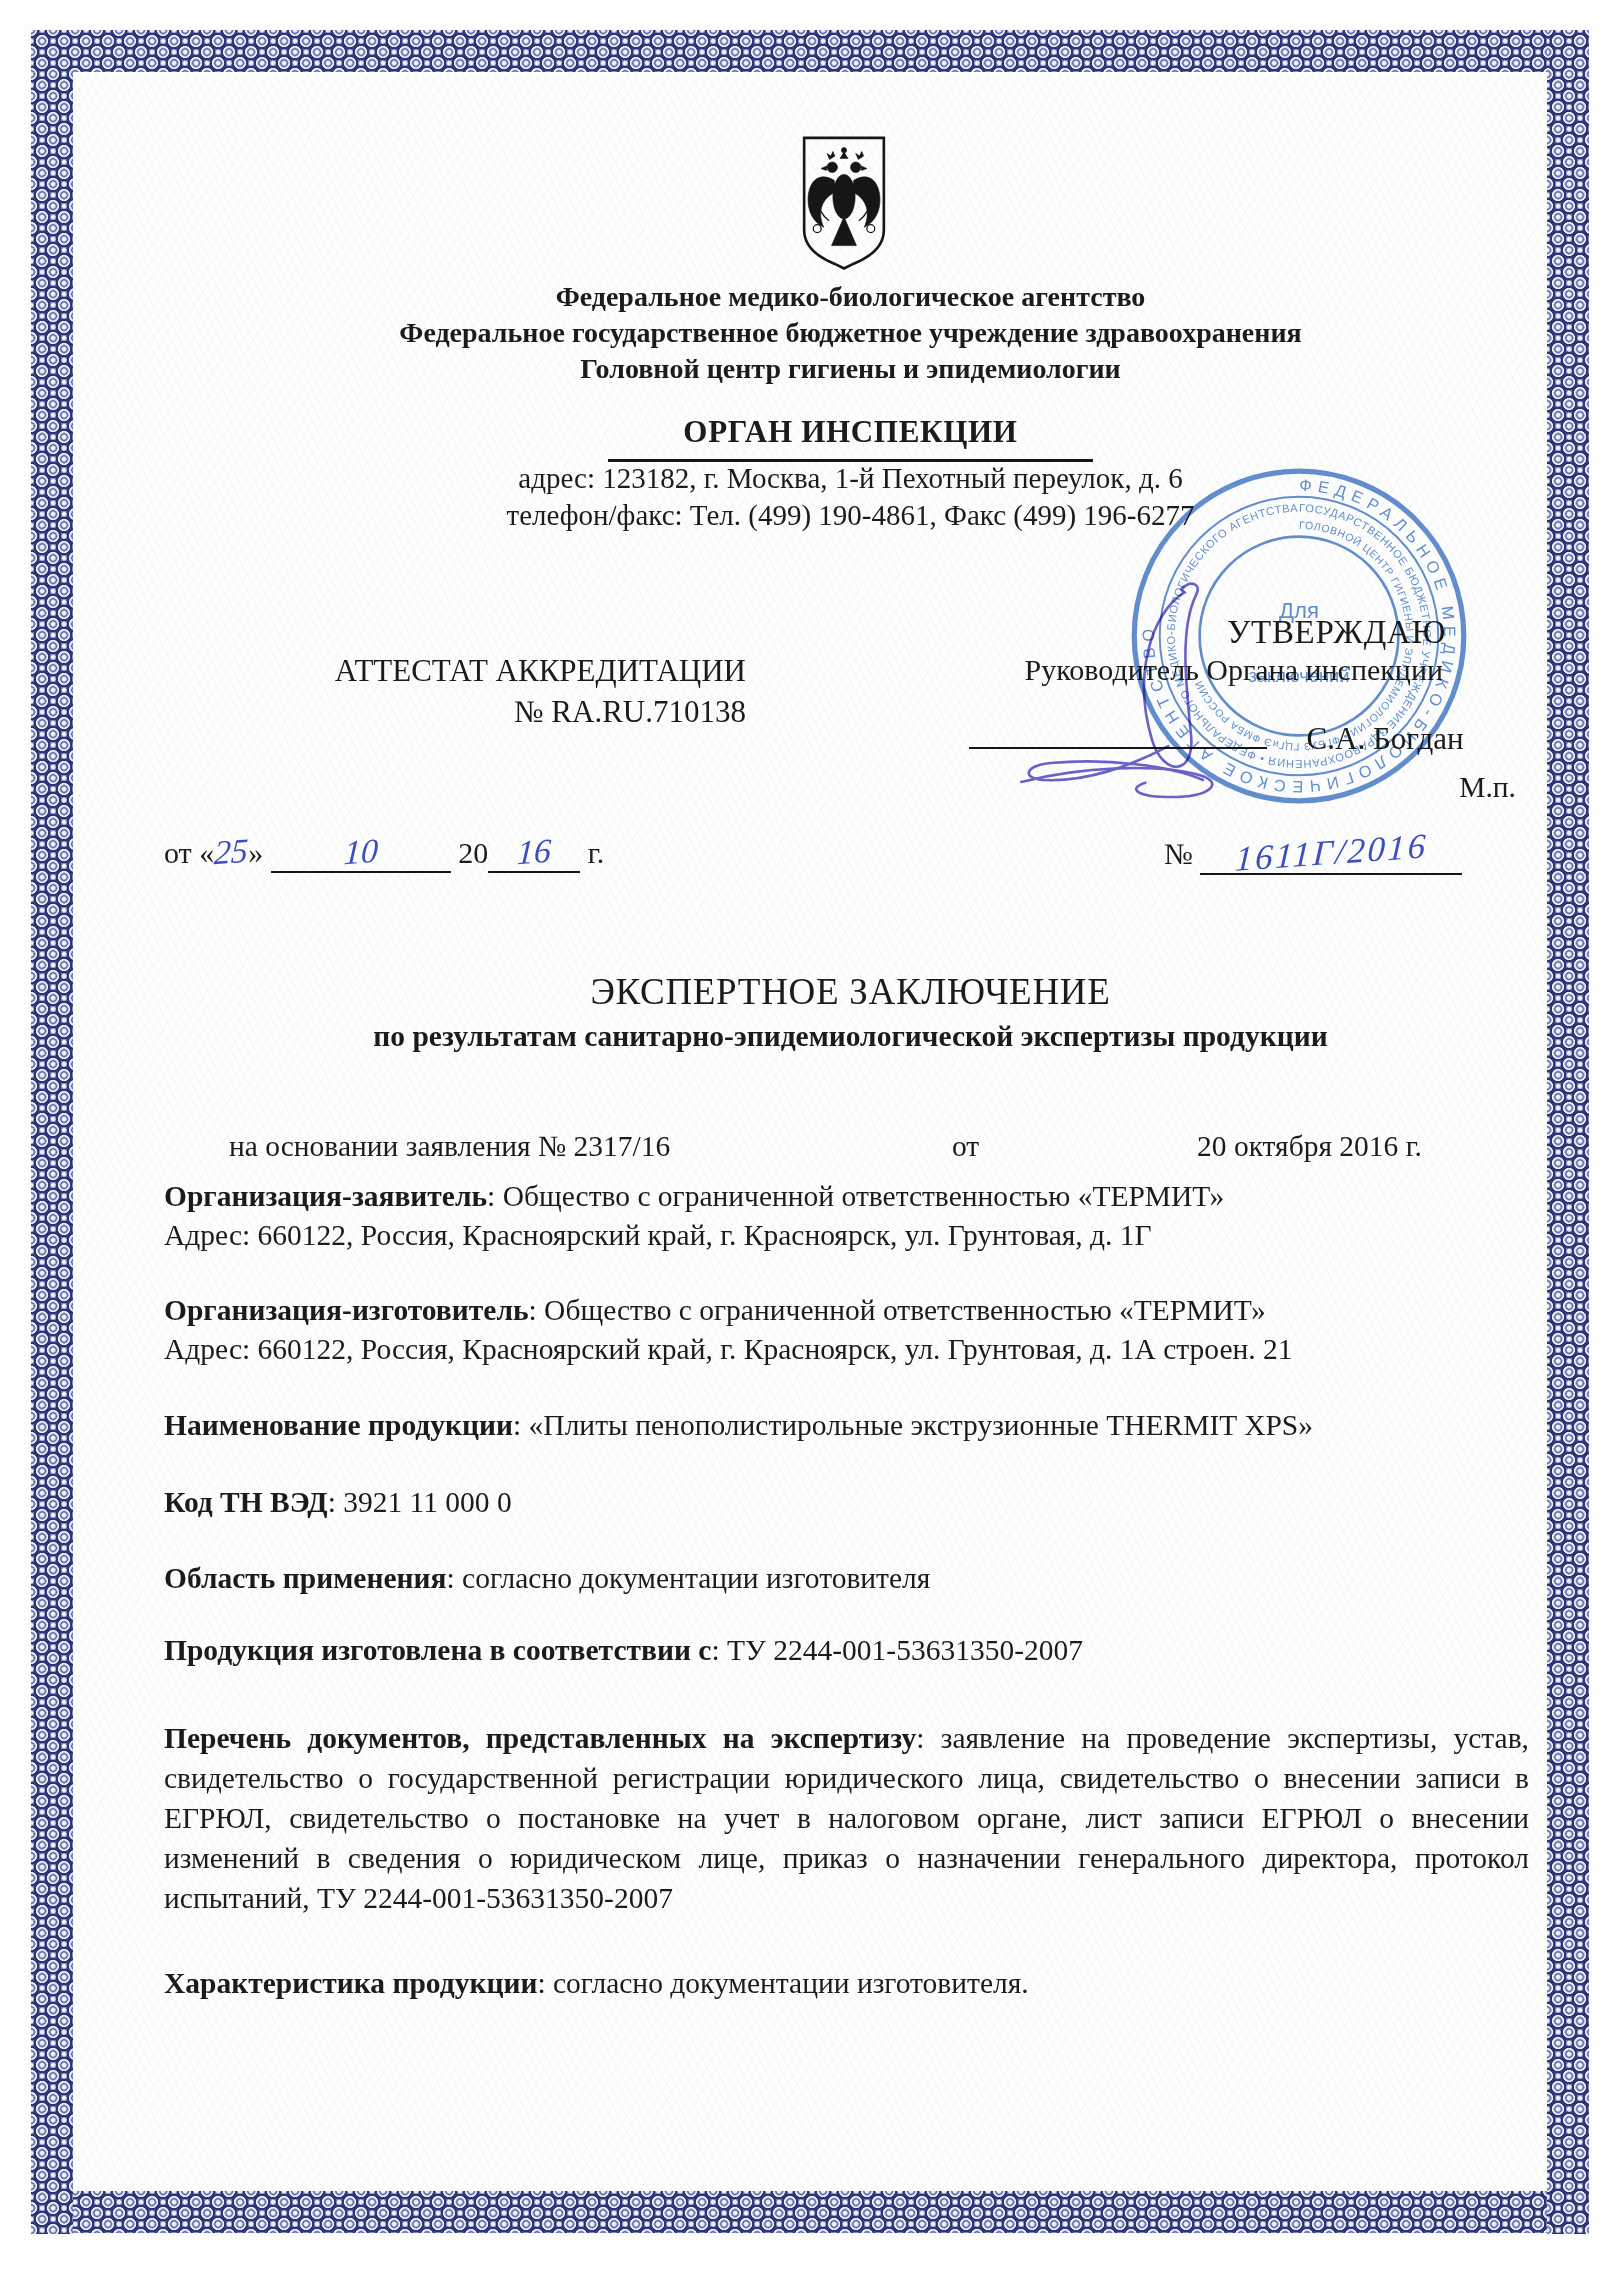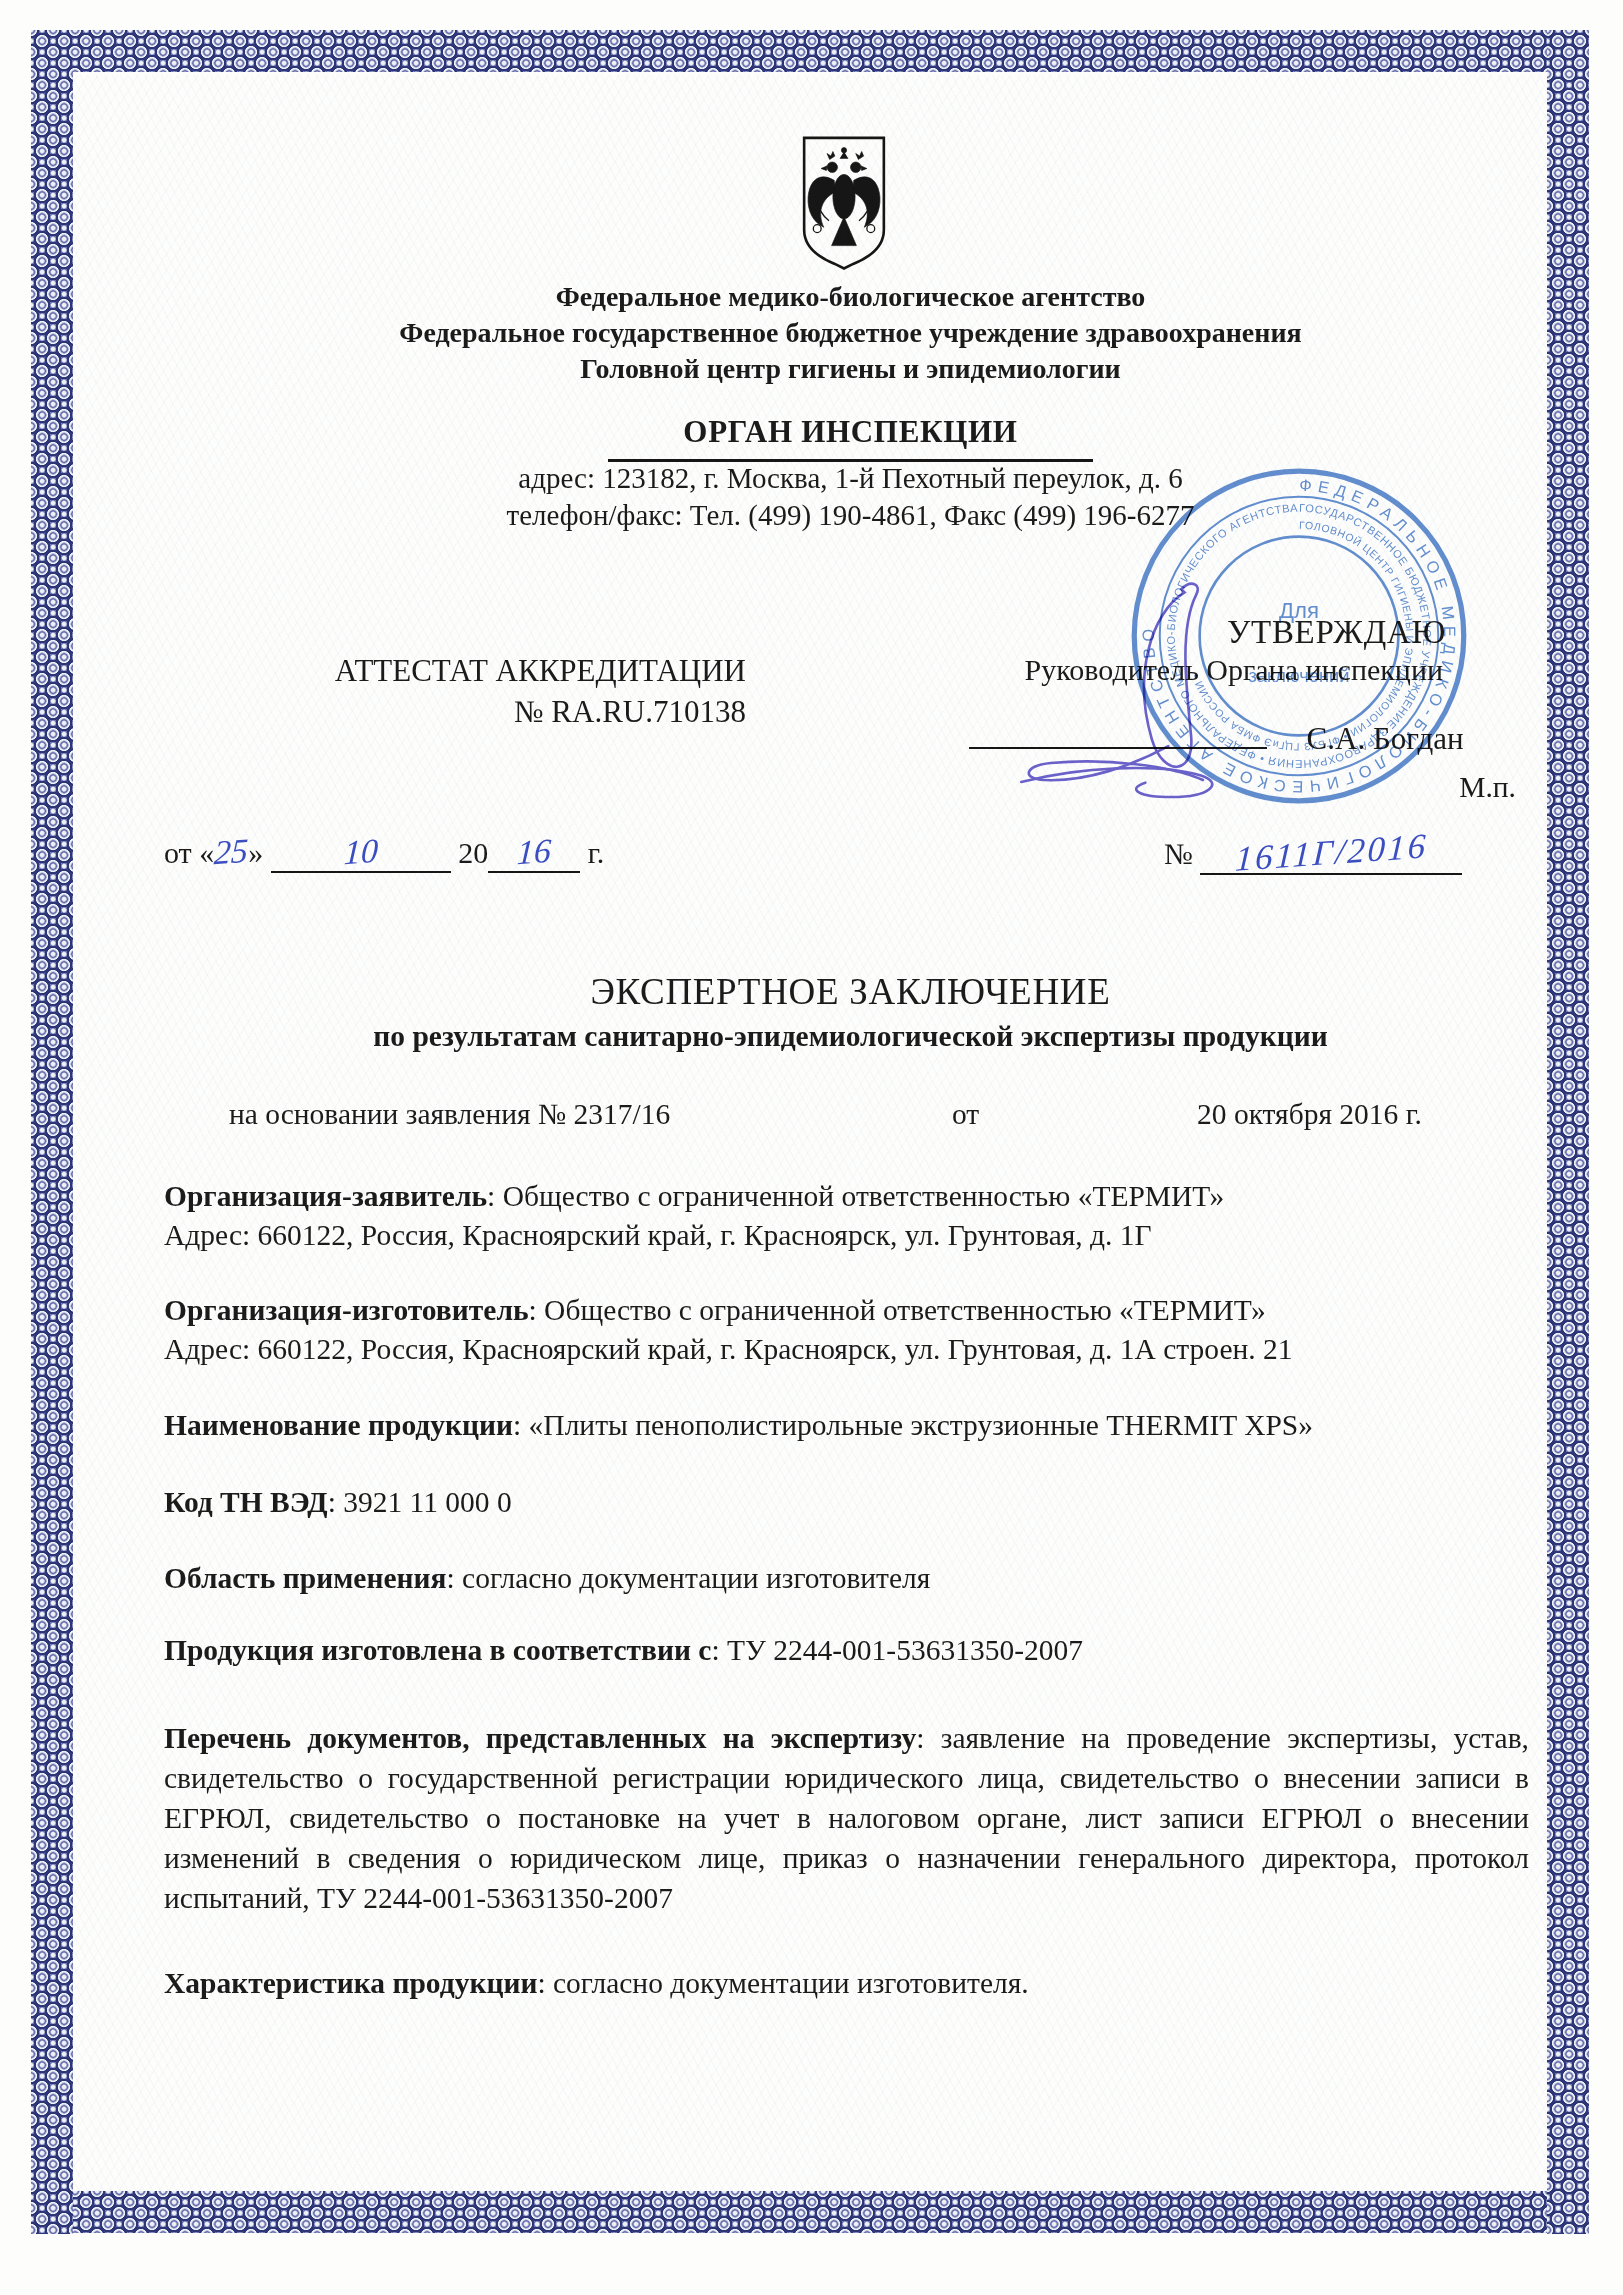--- a/index.html
+++ b/index.html
@@ -66,21 +66,21 @@
     display:inline-block;
     transform:rotate(-4deg) skewX(-7deg);
     font-size:34px;
   }
   .num-right{position:absolute;left:1164px;top:0;white-space:nowrap;}
   .num-right .hand{font-size:35px;letter-spacing:2.6px;}
 
   .main-title{top:970px;font-weight:normal;font-size:37px;letter-spacing:0.7px;}
   .sub-title{top:1020px;font-weight:bold;font-size:29.5px;}
 
-  .basis-row{top:1098px;left:0;width:1504px;height:39px;font-size:29.5px;}
+  .basis-row{top:1130px;left:0;width:1504px;height:39px;font-size:29.5px;}
   .basis-row span{position:absolute;white-space:nowrap;}
   .basis-left{left:229px;}
   .basis-mid{left:952px;}
   .basis-right{left:1197px;}
 
   .para{left:164px;width:1365px;font-size:29.5px;line-height:39px;}
   .para b{font-weight:bold;}
   .justify{text-align:justify;line-height:40px;}
 
   .emblem{left:795px;top:133px;}

